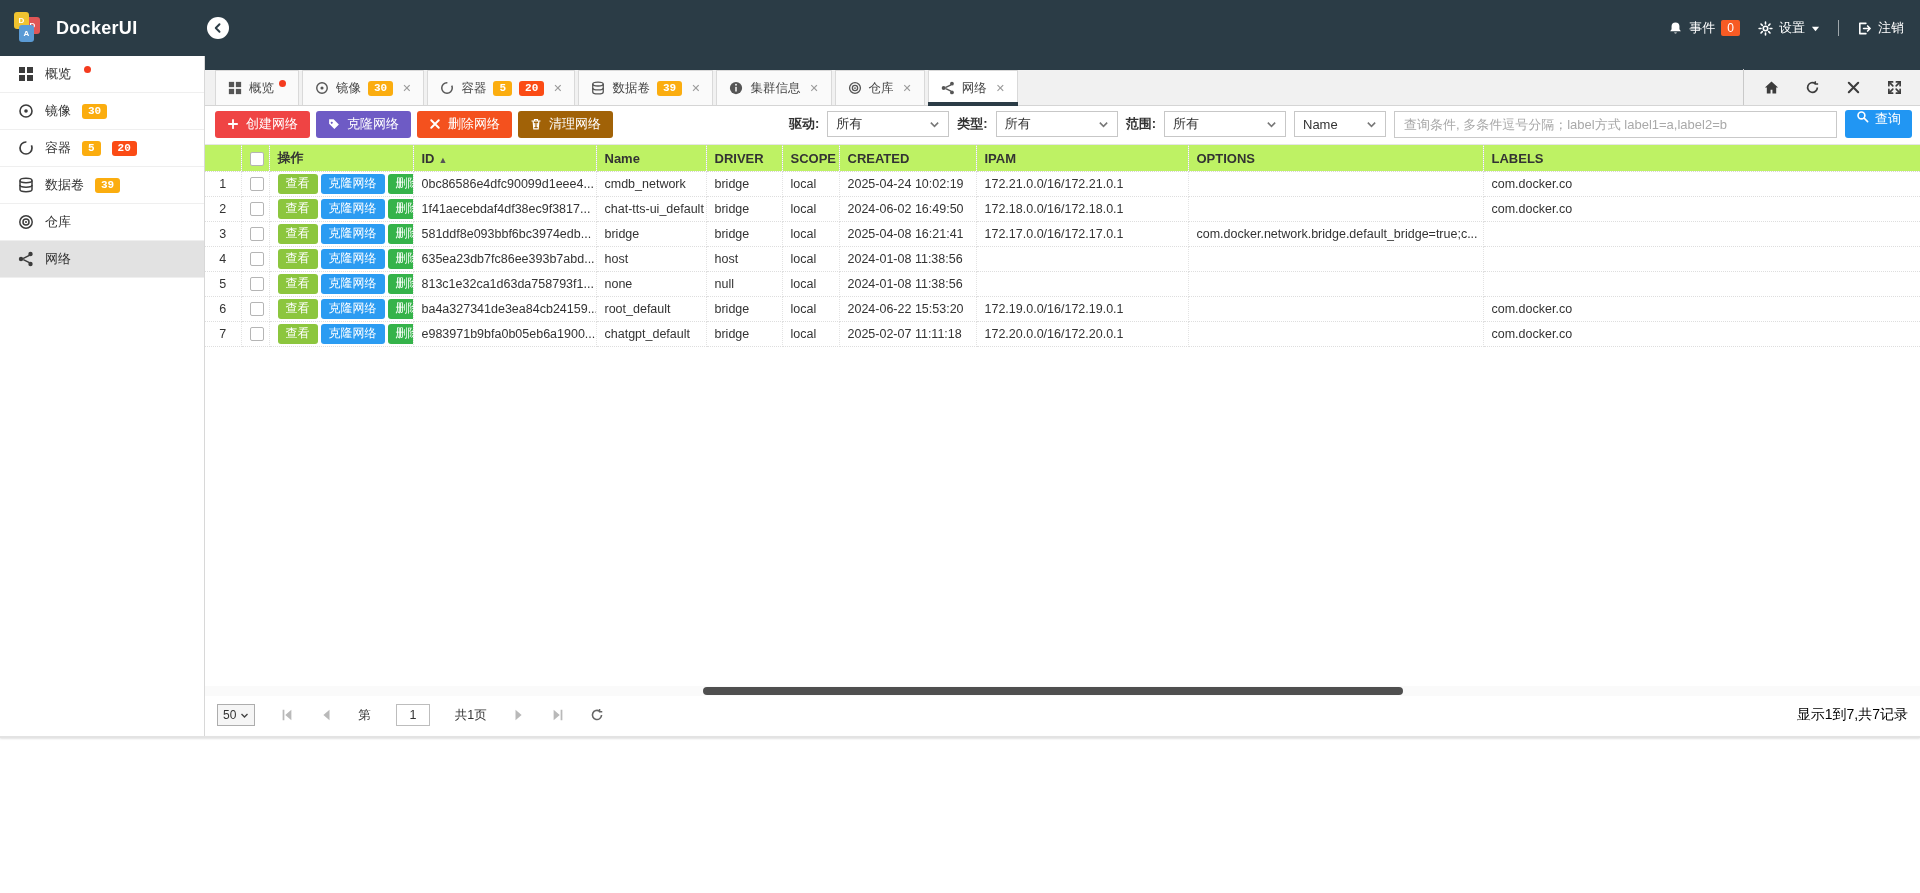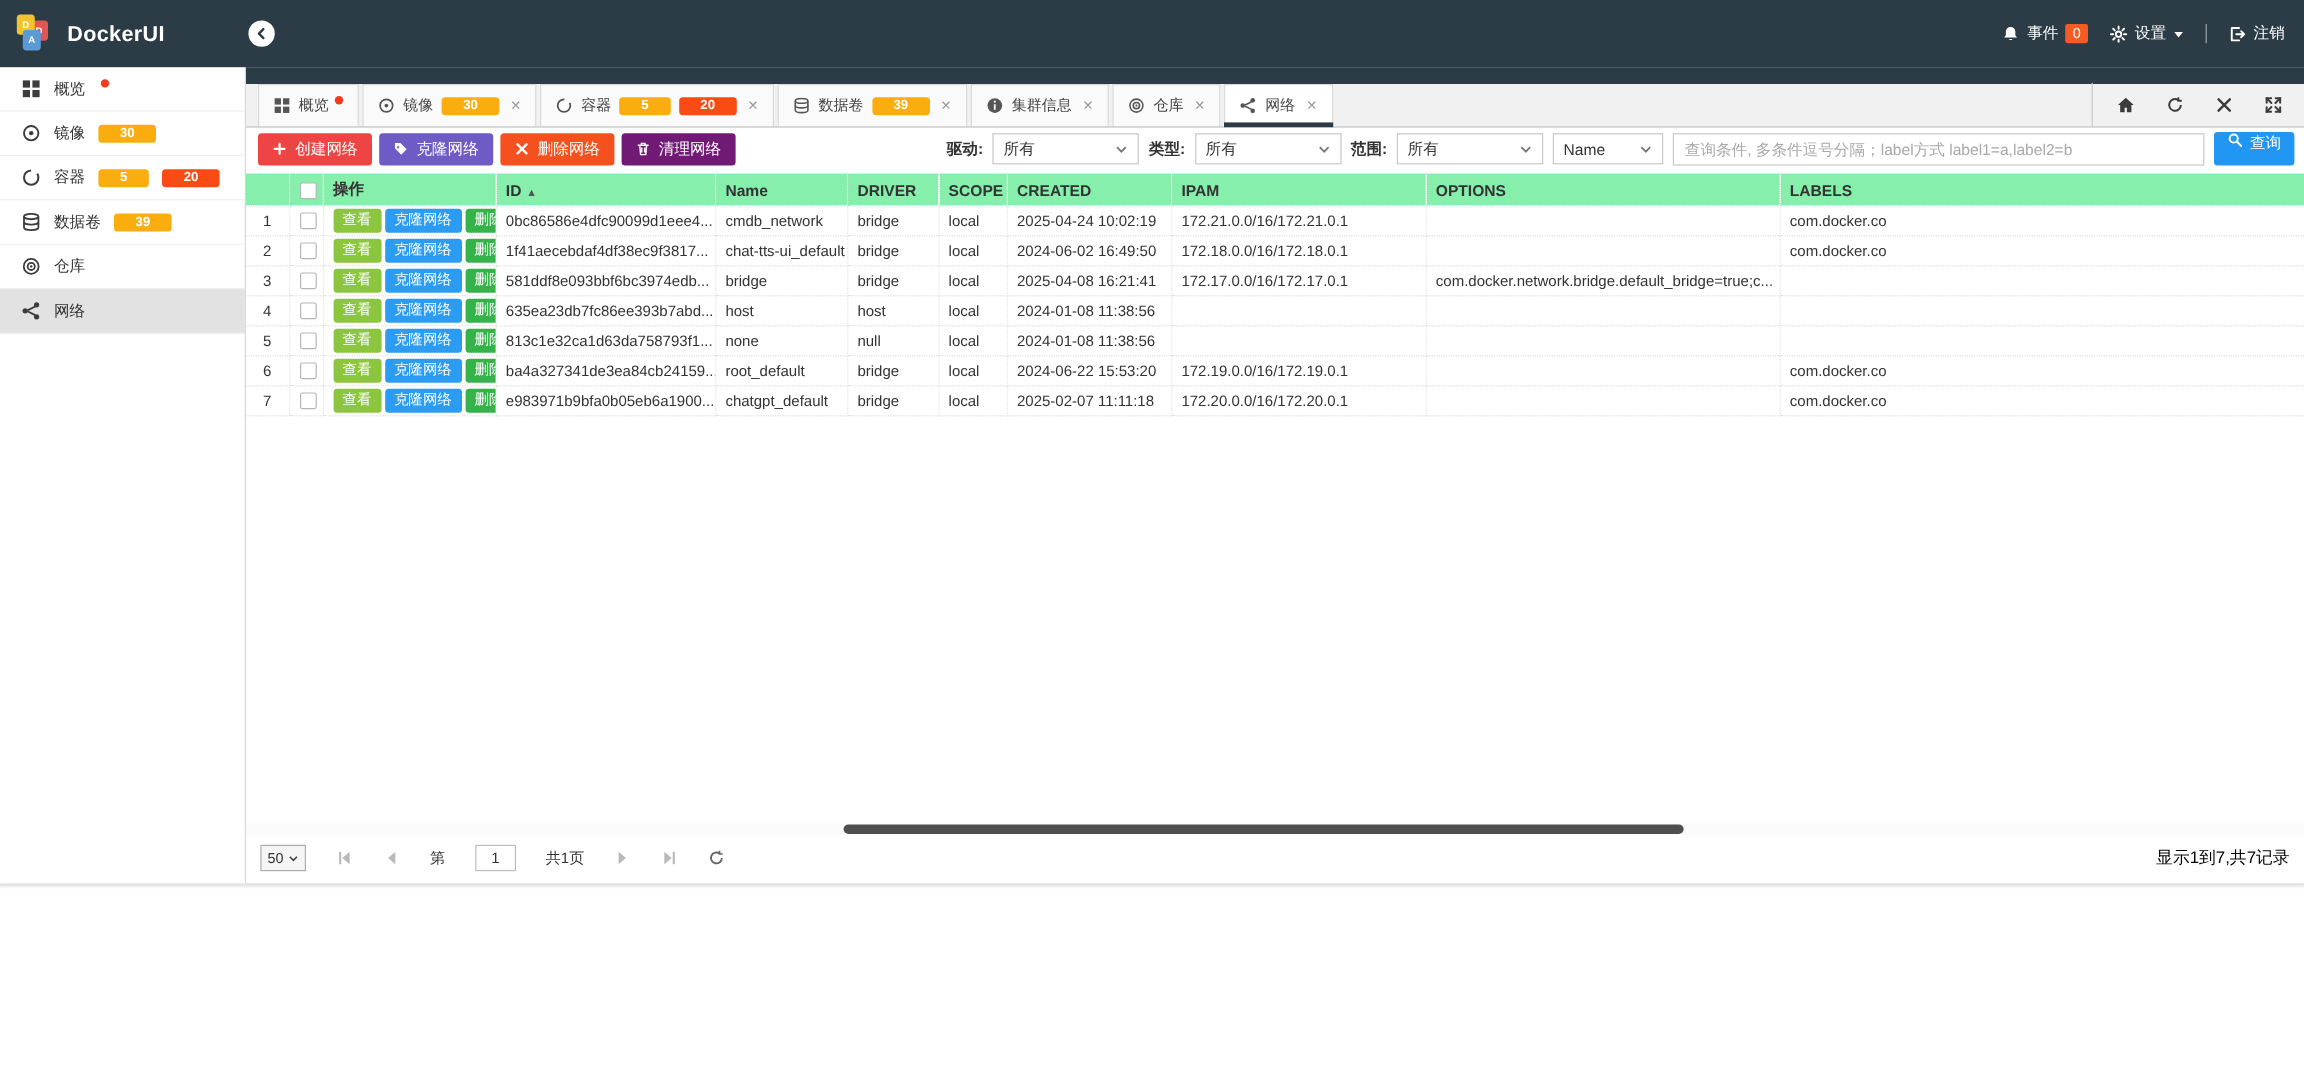--- a/index.html
+++ b/index.html
@@ -26,21 +26,21 @@
   .nav-divider { width:1px; height:16px; background:rgba(255,255,255,.55); }
 
   
   .sidebar { position:absolute; left:0; top:56px; width:205px; height:680px; background:#fff;
     border-right:1px solid #d8d8d8; z-index:20; }
   .side-item { position:relative; height:37px; display:flex; align-items:center; gap:11px;
     padding:0 14px 0 18px; border-bottom:1px solid #efefef; color:#333; cursor:pointer; }
   .side-item.active { background:#e2e2e2; }
   .side-item .sicon { width:16px; height:16px; color:#3c3c3c; flex:0 0 16px; }
   .badge { display:inline-block; color:#fff; font-size:11px; font-weight:bold;
-    border-radius:3px; padding:2px 18px; line-height:1; }
+    border-radius:3px; padding:2px 6px; line-height:1;font-family:Liberation Mono, monospace; }
   .badge.yellow { background:#fbad0f; }
   .badge.red { background:#fb4b15; }
   .side-dot { width:7px; height:7px; border-radius:50%; background:#f43b1e; margin-left:2px; margin-top:-10px; }
   .side-chevrons { margin-left:auto; color:#8a8a8a; }
 
   
   .main { position:absolute; left:205px; top:56px; width:1715px; height:680px; background:#fff; }
   .app-bottom-line { position:absolute; left:0; top:736px; width:1920px; height:2px;
     background:#e3e3e3; box-shadow:0 1px 2px rgba(0,0,0,.12); }
 
@@ -63,40 +63,40 @@
 
   
   .toolbar { height:36px; display:flex; align-items:center; padding:0 8px 0 10px; gap:6px; background:#fff; }
   .tbtn { display:flex; align-items:center; gap:7px; height:27px; padding:0 12px; border:none;
     border-radius:3px; color:#fff; font-size:13px; cursor:pointer;
     font-family:"Liberation Sans","DejaVu Sans",sans-serif; }
   .tbtn .bicon { width:12px; height:12px; }
   .tbtn.blue { background:#ef4444; }
   .tbtn.purple { background:#6e5bc5; }
   .tbtn.red { background:#f4511e; }
-  .tbtn.amber { background:#701a75; }
+  .tbtn.amber { background:#a16207; }
   .filters { margin-left:auto; display:flex; align-items:center; gap:8px; }
   .flabel { font-weight:bold; color:#333; }
   .fselect { display:flex; align-items:center; justify-content:space-between; width:122px; height:26px;
     border:1px solid #c7c7c7; background:#fff; padding:0 8px; color:#333; cursor:pointer; }
   .fselect.small { width:92px; }
   .fselect .chev { color:#777; width:11px; height:11px; }
   .fsearch { width:443px; height:27px; border:1px solid #c9c9c9; padding:0 9px; font-size:13px; color:#333;
     font-family:"Liberation Sans","DejaVu Sans",sans-serif; }
   .fsearch::placeholder { color:#a9a9a9; }
   .search-btn { display:flex; gap:6px; height:28px; padding:0 11px;
     background:#2196f3; color:#fff; border:none; border-radius:3px; font-size:13px; cursor:pointer;
     font-family:"Liberation Sans","DejaVu Sans",sans-serif; }
   .search-btn .bicon { width:13px; height:13px; }
 
   
   .grid { width:1715px; border-collapse:collapse; table-layout:fixed; margin-top:2px; }
   .grid th { height:27px; font-weight:bold; font-size:13px; color:#333; text-align:left;
     padding:0 8px; border-right:1px dotted #cfcfcf; border-top:1px solid #e6e6e6;
-    border-bottom:1px dotted #d6d6d6; background:#86efac; white-space:nowrap; overflow:hidden; }
+    border-bottom:1px dotted #d6d6d6; background:#bef264; white-space:nowrap; overflow:hidden; }
   .grid td { height:25px; font-size:12.5px; color:#333; padding:0 8px;
     border-right:1px dotted #e3e3e3; border-bottom:1px dotted #dedede;
     white-space:nowrap; overflow:hidden; background:#fff; }
   .grid th:last-child, .grid td:last-child { border-right:none; }
   .c-num { text-align:center; }
   .c-ops { text-align:center; }
   .sort-caret { font-size:9px; color:#555; margin-left:4px; }
   .cb { display:inline-block; width:14px; height:14px; border:1px solid #b5b5b5; border-radius:2px;
     background:#fff; vertical-align:middle; cursor:pointer; }
   .rbtn { display:inline-block; padding:3px 8px; border-radius:3px; color:#fff; font-size:12px;

